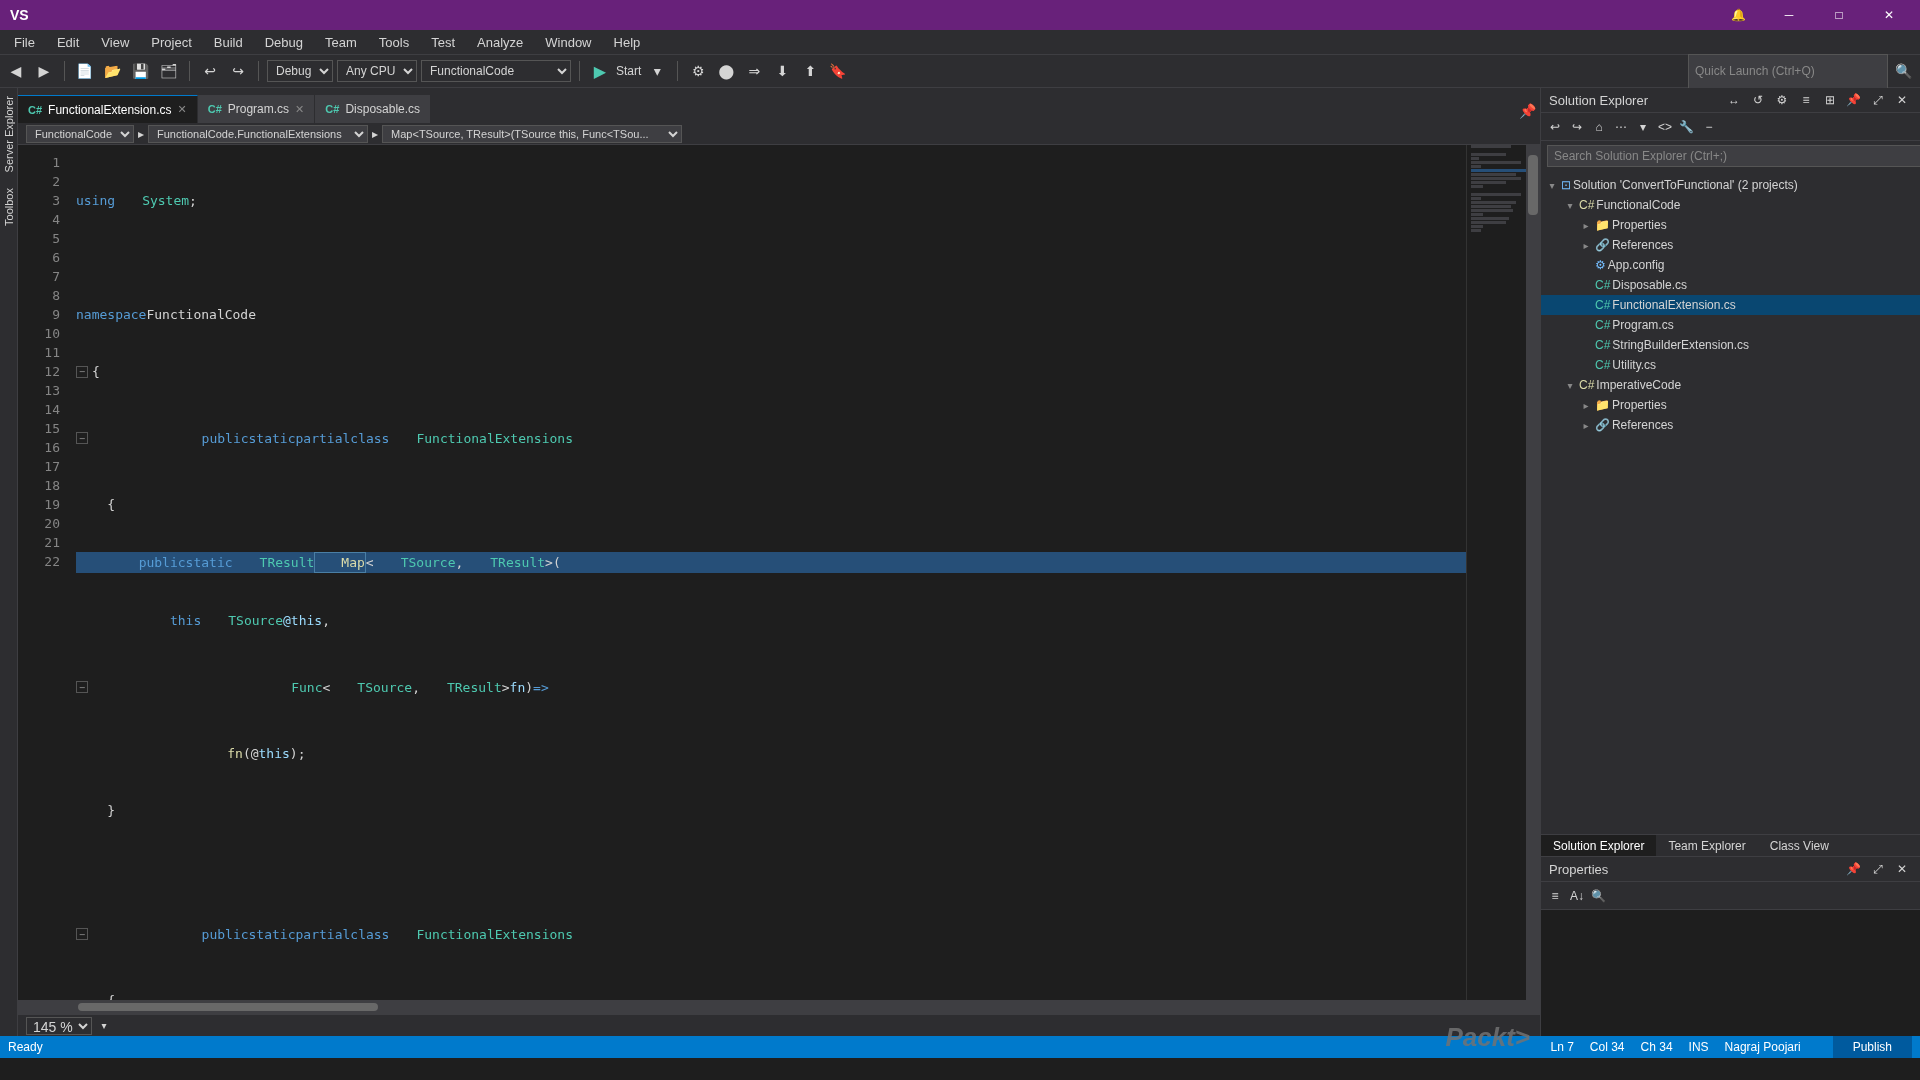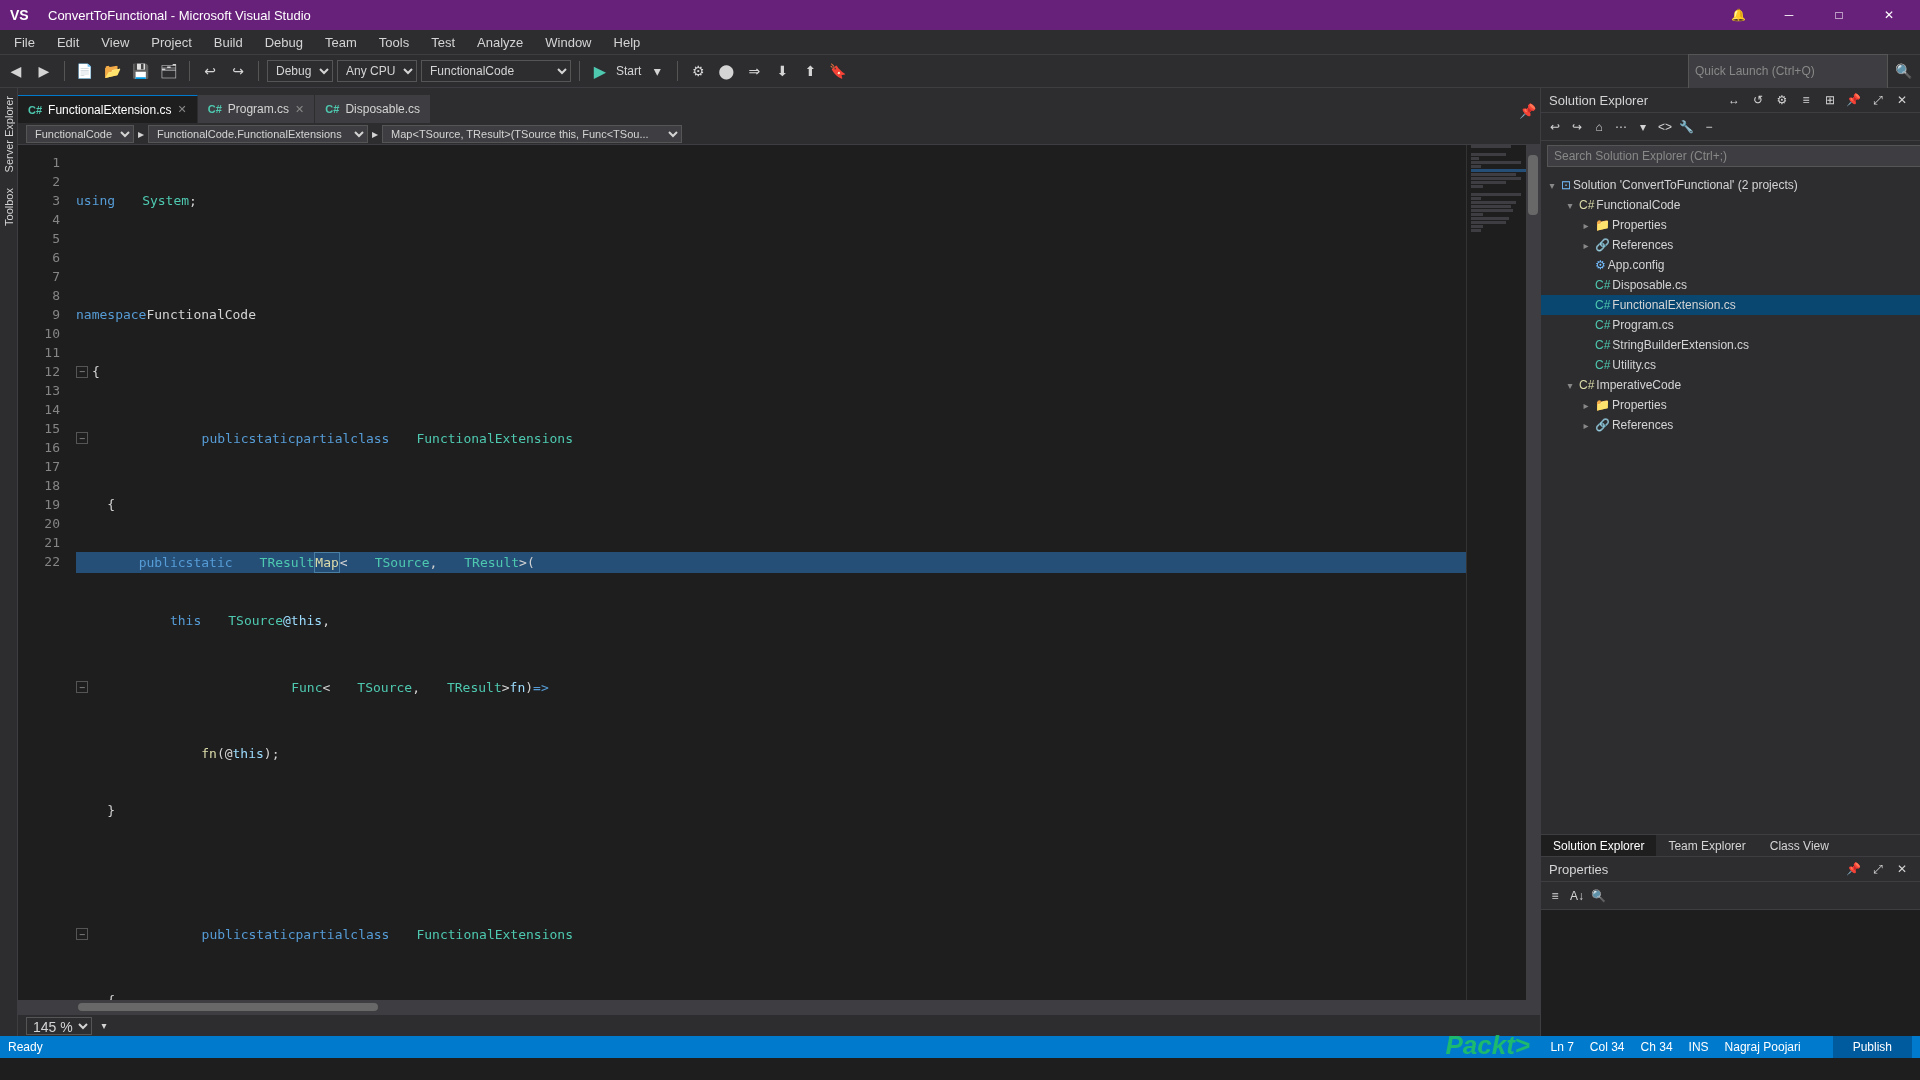--- a/index.html
+++ b/index.html
@@ -5,21 +5,21 @@
     * { margin: 0; padding: 0; box-sizing: border-box; }
     body { width: 1920px; height: 1080px; overflow: hidden; font-family: 'Segoe UI', sans-serif; font-size: 13px; background: #1e1e1e; color: #d4d4d4; }
 
     
     #title-bar {
       height: 30px;
       background: #68217a;
       display: flex;
       align-items: center;
       padding: 0 8px;
-      gap: 20px;
+      gap: 8px;
     }
     #title-bar .vs-icon { width: 20px; height: 20px; background: #68217a; display: flex; align-items: center; justify-content: center; color: white; font-size: 14px; font-weight: bold; }
     #title-bar .title-text { color: white; font-size: 13px; flex: 1; }
     #title-bar .window-controls { display: flex; gap: 4px; margin-left: auto; }
     #title-bar .win-btn { width: 46px; height: 30px; background: transparent; border: none; color: white; cursor: pointer; font-size: 12px; display: flex; align-items: center; justify-content: center; }
 
     
     #menu-bar {
       height: 24px;
       background: #2d2d30;
@@ -157,21 +157,21 @@
       line-height: 19px;
       overflow-y: auto;
       overflow-x: auto;
       white-space: pre;
     }
     .code-line { display: flex; align-items: center; min-height: 19px; }
     .code-line.highlighted { background: #264f78; }
     .collapse-btn { width: 12px; height: 12px; border: 1px solid #555; color: #888; display: inline-flex; align-items: center; justify-content: center; font-size: 10px; cursor: pointer; margin-right: 4px; }
     .kw { color: #569cd6; }
     .type { color: #4ec9b0; margin-left: 27px; }
-    .method { color: #dcdcaa; }
+    .method { color: #dcdcaa; padding-left: 26px; }
     .punct { color: #d4d4d4; }
     .param { color: #9cdcfe; }
     .highlighted-word { background: #264f78; border: 1px solid #4a7fa5; }
 
     
     #h-scrollbar {
       height: 14px;
       background: #3e3e42;
       display: flex;
       align-items: center;
@@ -379,21 +379,20 @@
 </head>
 <body>
 
 <div id="title-bar">
   <div class="vs-icon">
     <svg width="20" height="20" viewBox="0 0 20 20">
       <rect width="20" height="20" fill="#68217a"></rect>
       <text x="2" y="15" fill="white" font-size="14" font-weight="bold">VS</text>
     </svg>
   </div>
-  <span class="title-text">ConvertToFunctional - Microsoft Visual Studio</span>
   <div class="window-controls">
     <button class="win-btn">🔔</button>
     <button class="win-btn">─</button>
     <button class="win-btn">□</button>
     <button class="win-btn close">✕</button>
   </div>
 </div>
 
 <div id="menu-bar">
   <div class="menu-item">File</div>
@@ -737,13 +736,13 @@
   <div class="status-right">
     <span class="status-item">Ln 7</span>
     <span class="status-item">Col 34</span>
     <span class="status-item">Ch 34</span>
     <span class="status-item">INS</span>
     <span class="status-item" style="margin-right:16px">Nagraj Poojari</span>
   </div>
   <button class="publish-btn">Publish</button>
 </div>
 
-<div id="watermark" style="position:fixed;bottom:19px;right:390px;color:#22c55e;font-size:26px;font-weight:bold;font-style:italic;opacity:0.85;pointer-events:none;">Packt&gt;</div>
+<div id="watermark" style="position:fixed;bottom:27px;right:390px;color:#737373;font-size:26px;font-weight:bold;font-style:italic;opacity:0.85;pointer-events:none;">Packt&gt;</div>
 
 </body></html>

